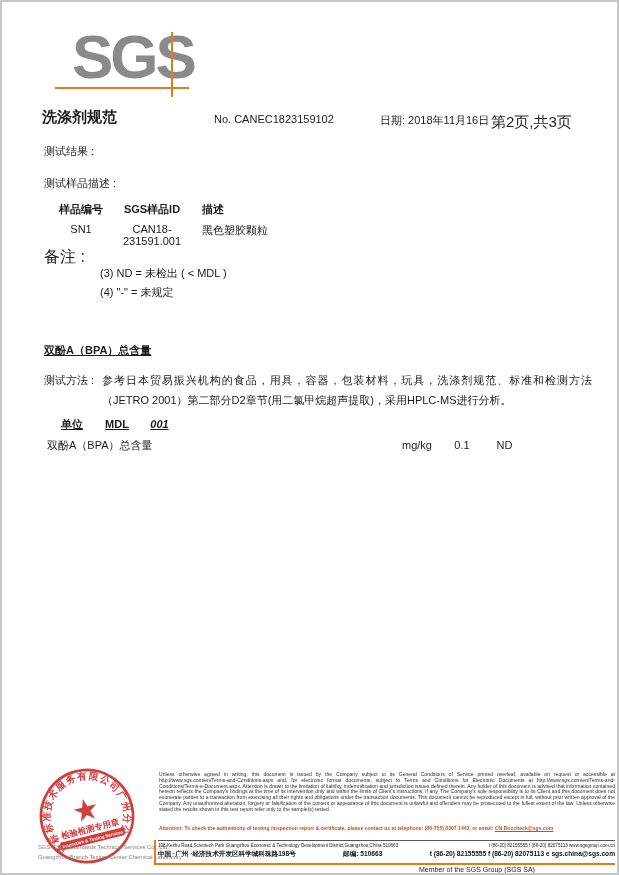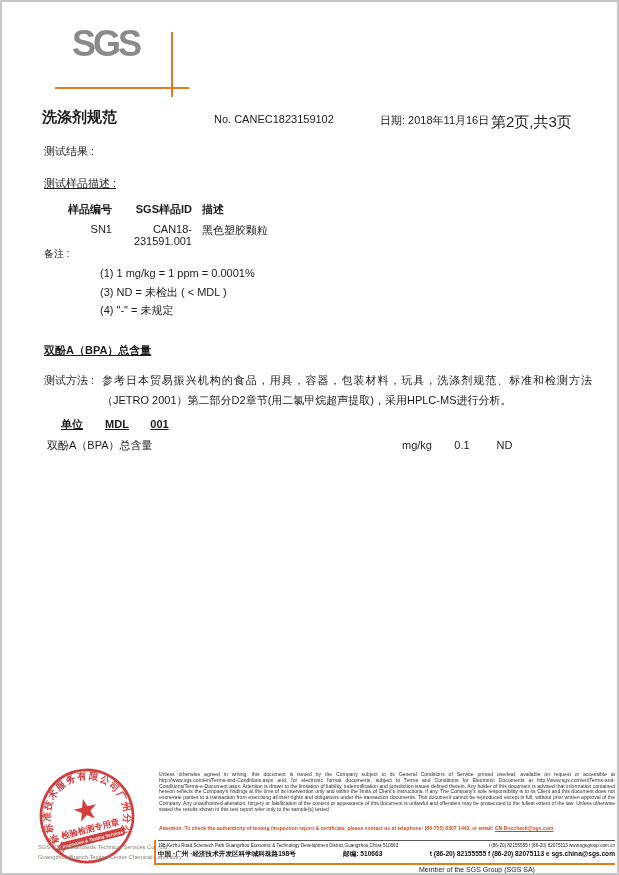--- a/index.html
+++ b/index.html
@@ -2,55 +2,55 @@
 <html><head>
 <meta charset="utf-8">
 <style>
   html,body{margin:0;padding:0;background:#fff;}
   #page{
     position:relative;width:619px;height:875px;background:#fff;
     border:2px solid #c6c6c6;box-sizing:border-box;overflow:hidden;
     font-family:"Liberation Sans","DejaVu Sans",sans-serif;color:#1c1c1c;
   }
   
-  .logo-text{position:absolute;left:70px;top:24px;font-size:36px;font-weight:bold;
+  .logo-text{position:absolute;left:70px;top:24px;font-size:62px;font-weight:bold;
     color:#8a8a8a;letter-spacing:-3px;line-height:1;}
   .logo-hline{position:absolute;left:53px;top:85px;width:134px;height:2px;background:#e07c1e;}
   .logo-vline{position:absolute;left:169px;top:30px;width:2px;height:65px;background:#e07c1e;}
   
   .doc-title{position:absolute;left:40px;top:106px;font-size:15px;font-weight:bold;}
   .report-no{position:absolute;left:212px;top:111px;font-size:11px;}
   .hdr-date{position:absolute;left:378px;top:111px;font-size:11px;}
   .page-info{position:absolute;left:489px;top:111px;font-size:15px;text-align:right;}
   
   .results-label{position:absolute;left:42px;top:142px;font-size:11px;}
-  .sample-desc-label{position:absolute;left:42px;top:174px;font-size:11px;text-decoration:underline;}
+  .sample-desc-label{position:absolute;left:42px;top:174px;font-size:11px;}
   
   .sample-table{position:absolute;left:48px;top:200px;font-size:11px;
     display:grid;grid-template-columns:62px 80px 150px;row-gap:6px;}
   .sample-table .hd{font-weight:bold;}
-  .sample-table .c1,.sample-table .c2{text-align:right;}
+  .sample-table .c1,.sample-table .c2{text-align:center;}
   .sample-table .c3{text-align:left;padding-left:10px;}
   
-  .notes-label{position:absolute;left:42px;top:245px;font-size:10px;text-align:center;}
+  .notes-label{position:absolute;left:42px;top:245px;font-size:16px;text-align:center;}
   .notes-list{position:absolute;left:98px;top:262px;font-size:11px;line-height:18.5px;}
   
   .bpa-title{position:absolute;left:42px;top:341px;font-size:11px;font-weight:bold;text-decoration:underline;}
   .method-label{position:absolute;left:42px;top:371px;font-size:11px;}
   .method-text{position:absolute;left:100px;top:369px;width:490px;font-size:11px;line-height:19.5px;text-align:justify;}
   
   .result-table{position:absolute;left:45px;top:415px;width:490px;font-size:11px;}
   .rt-row{display:flex;align-items:baseline;}
   .rt-row.values{margin-top:6px;}
   .rt-item{width:345px;}
   .rt-unit{width:50px;text-align:center;}
   .rt-mdl{width:40px;text-align:center;}
   .rt-001{width:45px;text-align:center;}
   .rt-row.heads span span{text-decoration:underline;font-weight:600;}
-  .rt-001 .it{}
+  .rt-001 .it{font-style:italic;}
   
   .stamp{position:absolute;left:30px;top:764px;width:110px;height:100px;transform:rotate(-14deg);opacity:.92;}
   
   .company-lines{position:absolute;left:36px;top:841px;font-size:5.8px;line-height:9.5px;
     color:#8a7f76;white-space:nowrap;}
   
   .disclaimer{position:absolute;left:157px;top:770px;width:456px;font-size:5.1px;line-height:5.75px;
     text-align:justify;color:#2e2e2e;}
   .attention{position:absolute;left:157px;top:823px;width:456px;font-size:5.1px;line-height:6px;
     font-weight:bold;color:#cf4a1a;}
@@ -84,21 +84,20 @@
     <div class="hd c1">样品编号</div>
     <div class="hd c2">SGS样品ID</div>
     <div class="hd c3">描述</div>
     <div class="c1">SN1</div>
     <div class="c2">CAN18-231591.001</div>
     <div class="c3">黑色塑胶颗粒</div>
   </div>
 
   <div class="notes-label">备注 :</div>
   <div class="notes-list">
-    <div>(1) 1 mg/kg = 1 ppm = 0.0001%</div>
     <div>(3) ND = 未检出 ( &lt; MDL )</div>
     <div>(4) "-" = 未规定</div>
   </div>
 
   <div class="bpa-title">双酚A（BPA）总含量</div>
   <div class="method-label">测试方法 :</div>
   <div class="method-text">参考日本贸易振兴机构的食品，用具，容器，包装材料，玩具，洗涤剂规范、标准和检测方法（JETRO 2001）第二部分D2章节(用二氯甲烷超声提取)，采用HPLC-MS进行分析。</div>
 
   <div class="result-table">
     <div class="rt-row heads">

